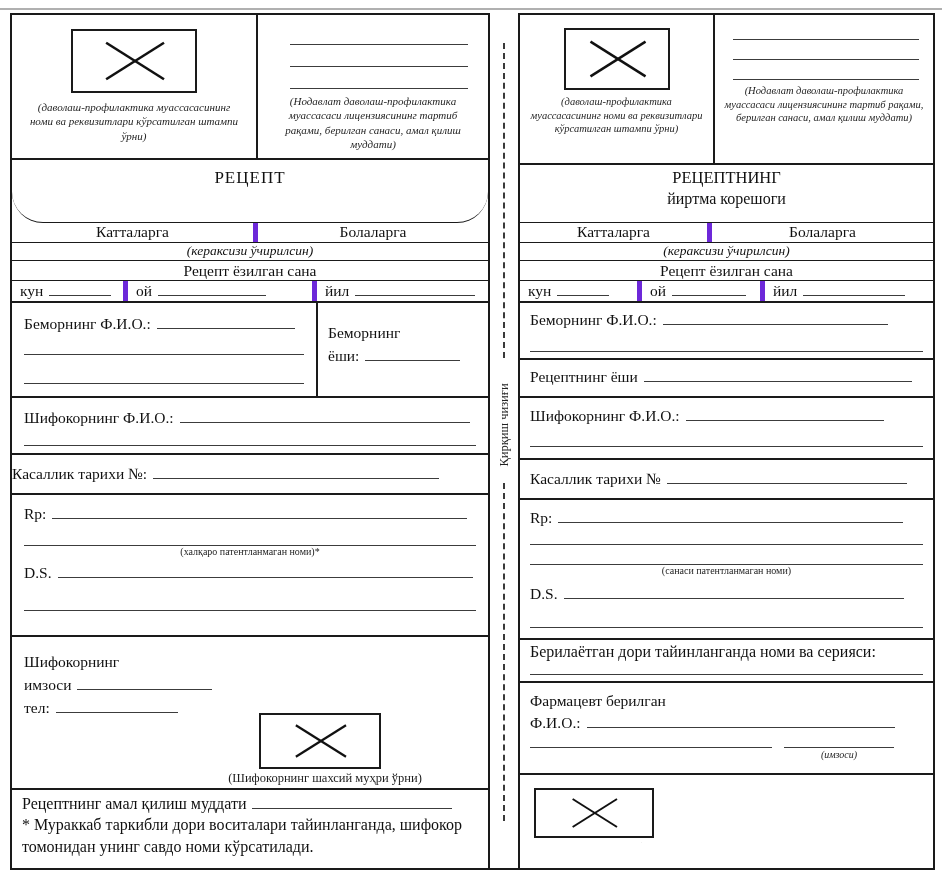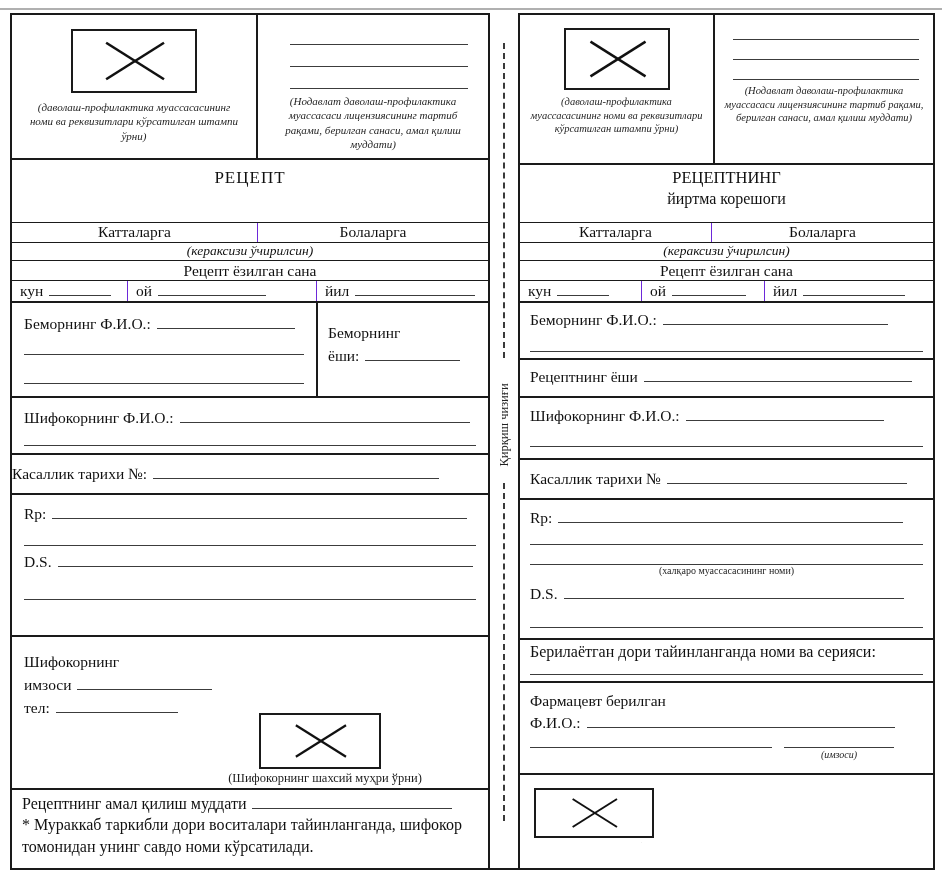--- a/index.html
+++ b/index.html
@@ -10,32 +10,32 @@
   .toprule { position:absolute; left:0; top:8px; width:942px; height:2px; background:#b0b0b0; }
   .gapline { position:absolute; left:488px; top:868px; width:32px; height:2px; background:#1a1a1a; }
   .form { position:absolute; top:13px; height:857px; border:2px solid #1a1a1a; box-sizing:border-box; background:#fff; }
   .form-left  { left:10px;  width:480px; }
   .form-right { left:518px; width:417px; }
   .row { position:relative; box-sizing:border-box; overflow:hidden; }
   .bb1 { border-bottom:1px solid #1a1a1a; }
   .bb2 { border-bottom:2px solid #1a1a1a; }
   .cells { display:flex; height:100%; }
   .cell { box-sizing:border-box; position:relative; }
-  .br1 { border-right:1px solid #6d28d9; }
+  .br1 { border-right:5px solid #6d28d9; }
   .br2 { border-right:2px solid #1a1a1a; }
   .center { text-align:center; }
   .lbl { font-size:15.5px; }
   .big { font-size:16px; }
   .bl { display:inline-block; height:13px; border-bottom:1px solid #3c3c3c; margin-left:6px; vertical-align:baseline; }
   .fullline { border-bottom:1px solid #3c3c3c; height:0; }
   .caption { font-style:italic; font-size:11px; line-height:1.3; text-align:center; color:#1d1d1d; }
   .smallnote { font-size:10px; color:#222; text-align:center; }
   .stampbox { border:2px solid #1a1a1a; box-sizing:border-box; background:#fff; }
   .stampbox svg { display:block; width:100%; height:100%; }
-  .title-l { font-size:17px; letter-spacing:1px; }
+  .title-l { font-size:17px; letter-spacing:1px;border-radius:31px; }
   .title-r { font-size:16.5px; line-height:1.25; }
   .cutcol { position:absolute; left:490px; top:13px; width:28px; height:857px; }
   .dash { position:absolute; left:13px; width:0; border-left:2px dashed #3a3a3a; }
   .cutlabel {
     position:absolute; top:412px; left:14px; white-space:nowrap;
     transform:translate(-50%,-50%) rotate(-90deg); font-size:12.5px; color:#222; background:#fff; padding:2px 3px;
   }
   .stamp-cap-upright { font-size:12.5px; color:#1d1d1d; text-align:center; }
   .italic13 { font-style:italic; font-size:13.5px; }
 </style>
@@ -106,20 +106,21 @@
     <div class="fullline" style="margin-top:18px"></div>
   </div>
 
   <div class="row bb2" style="height:40px; padding:10px 0 0">
     <div class="lbl"><span>Касаллик тарихи №:</span><span class="bl" style="width:286px"></span></div>
   </div>
 
   <div class="row bb2" style="height:142px; padding:10px 12px 0">
     <div class="lbl"><span>Rp:</span><span class="bl" style="width:415px"></span></div>
     <div class="fullline" style="margin-top:22px"></div>
+    <div class="smallnote">(халқаро патентланмаган номи)*</div>
     <div class="lbl" style="margin-top:7px"><span>D.S.</span><span class="bl" style="width:415px"></span></div>
     <div class="fullline" style="margin-top:28px"></div>
   </div>
 
   <div class="row bb2" style="height:153px; padding:13px 12px 0">
     <div class="lbl" style="line-height:23px">
       <div>Шифокорнинг</div>
       <div><span>имзоси</span><span class="bl" style="width:135px"></span></div>
       <div><span>тел:</span><span class="bl" style="width:122px"></span></div>
     </div>
@@ -206,21 +207,21 @@
   </div>
 
   <div class="row bb2" style="height:40px; padding:10px 10px 0">
     <div class="lbl"><span>Касаллик тарихи №</span><span class="bl" style="width:240px"></span></div>
   </div>
 
   <div class="row bb2" style="height:140px; padding:9px 10px 0">
     <div class="lbl"><span>Rp:</span><span class="bl" style="width:345px"></span></div>
     <div class="fullline" style="margin-top:17px"></div>
     <div class="fullline" style="margin-top:19px"></div>
-    <div class="smallnote">(халқаро муассасасининг номи)</div>
+    <div class="smallnote">(санаси патентланмаган номи)</div>
     <div class="lbl" style="margin-top:9px"><span>D.S.</span><span class="bl" style="width:340px"></span></div>
     <div class="fullline" style="margin-top:24px"></div>
   </div>
 
   <div class="row bb2" style="height:43px; padding:3px 10px 0">
     <div class="big">Берилаётган дори тайинланганда номи ва серияси:</div>
     <div class="fullline" style="margin-top:13px"></div>
   </div>
 
   <div class="row bb2" style="height:92px; padding:7px 10px 0">

